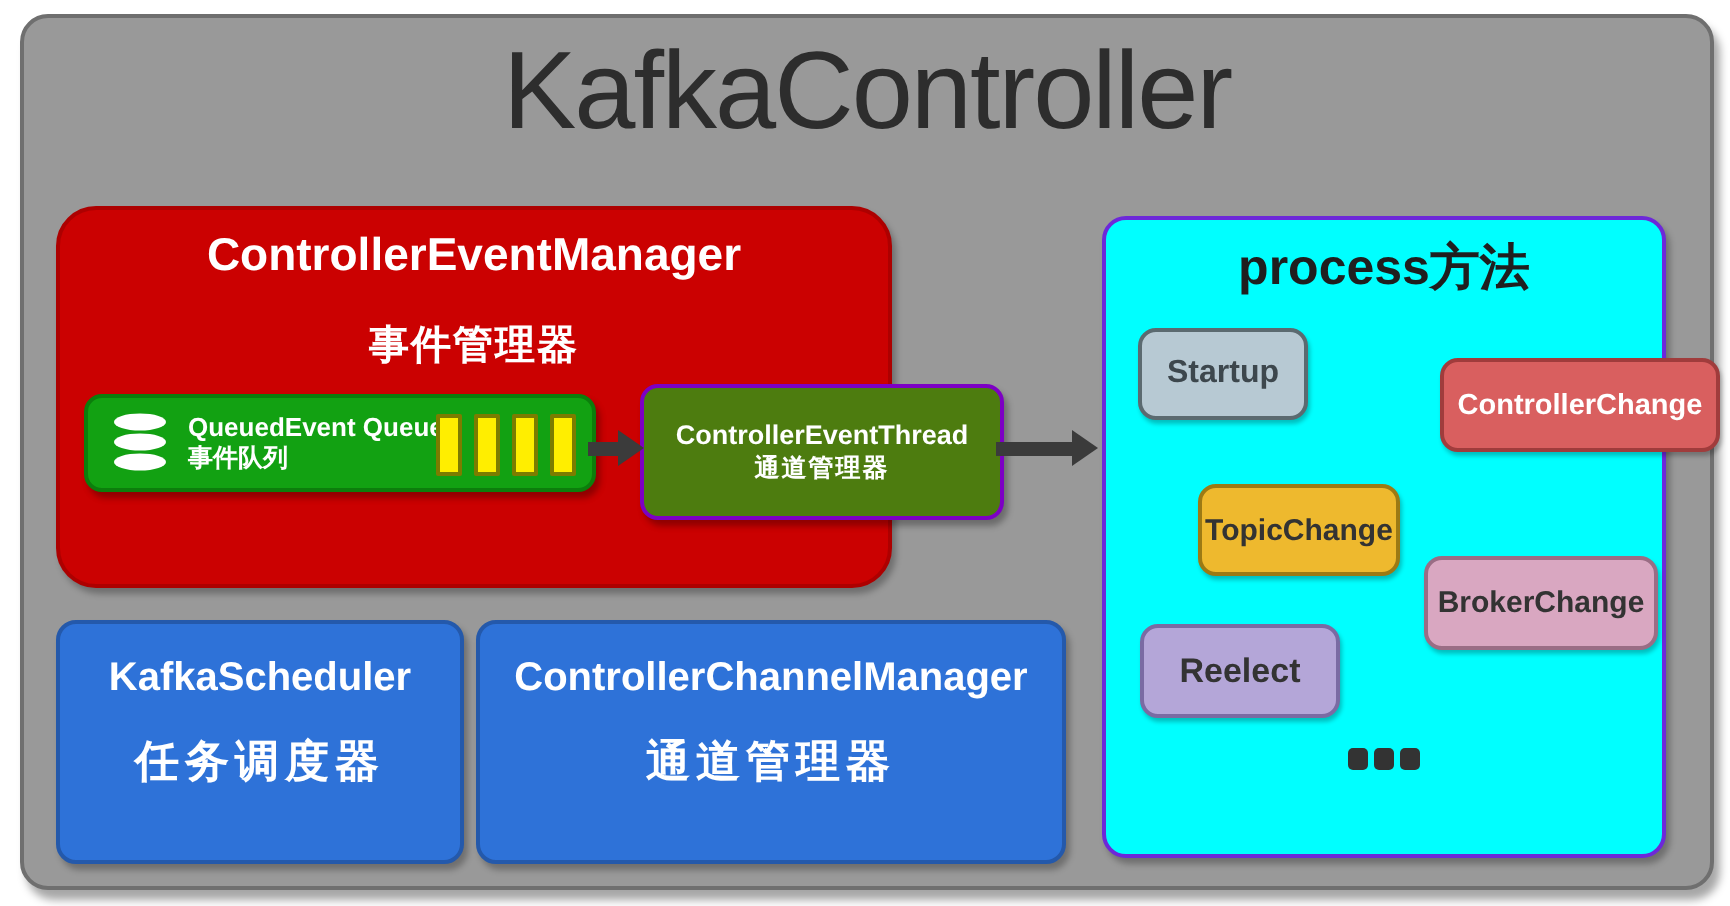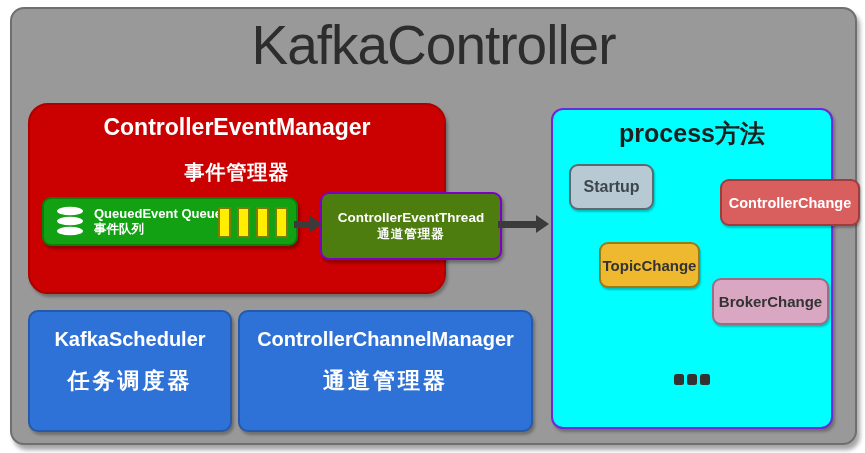--- a/index.html
+++ b/index.html
@@ -163,20 +163,21 @@
     <div class="blue-zh">通道管理器</div>
   </div>
 
   <div class="box cyan">
     <div class="cyan-title">process方法</div>
 
     <div class="event ev0" style="background: rgb(183, 201, 211); border-color: rgb(91, 106, 112); color: rgb(61, 71, 77);">Startup</div>
     <div class="event ev1" style="background: rgb(217, 95, 95); border-color: rgb(160, 60, 60); color: rgb(255, 255, 255);">ControllerChange</div>
     <div class="event ev2" style="background: rgb(238, 185, 46); border-color: rgb(156, 122, 20); color: rgb(51, 51, 51);">TopicChange</div>
     <div class="event ev3" style="background: rgb(217, 167, 193); border-color: rgb(154, 109, 133); color: rgb(51, 51, 51);">BrokerChange</div>
+    <div class="event ev4" style="background: rgb(180, 166, 216); border-color: rgb(122, 107, 163); color: rgb(51, 51, 51);">Reelect</div>
 
     <div class="dots">
       <span class="dot"></span>
       <span class="dot"></span>
       <span class="dot"></span>
     </div>
   </div>
 
 </div>
 

